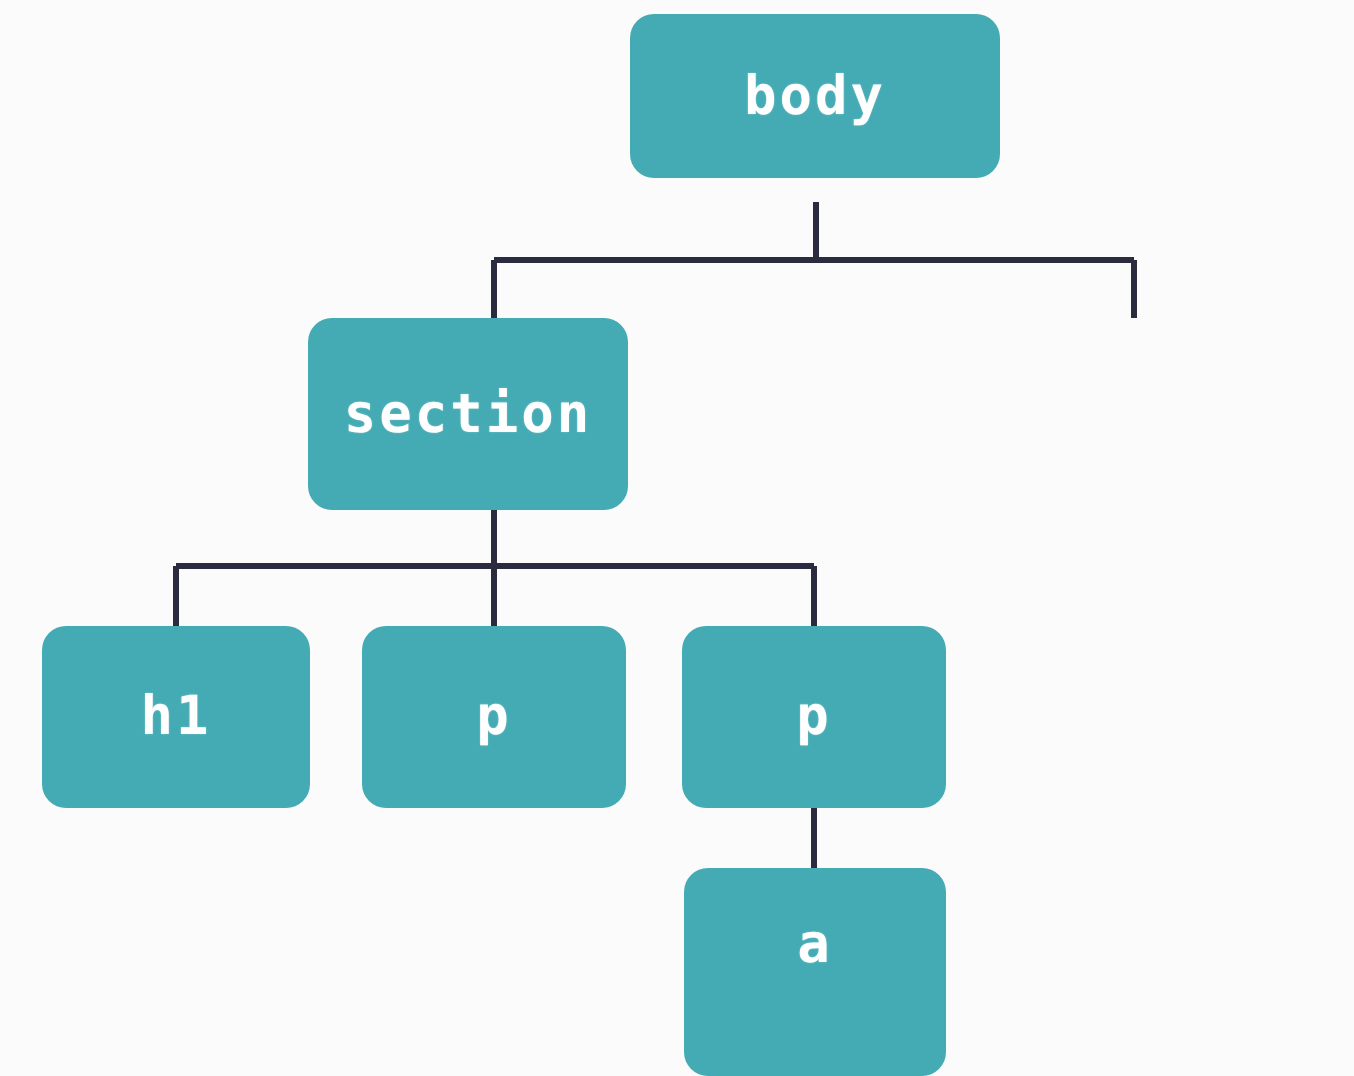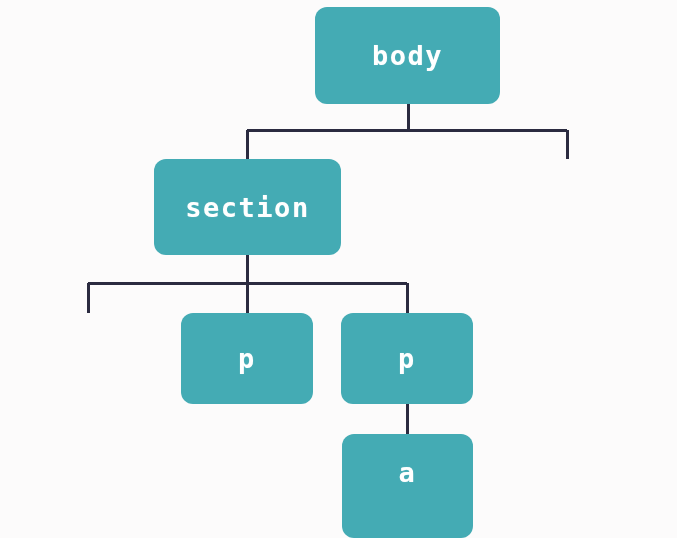--- a/index.html
+++ b/index.html
@@ -65,29 +65,32 @@
       <path d="M 247 255 L 247 283"></path>
       <path d="M 88 283 L 407 283"></path>
       <path d="M 88 283 L 88 313"></path>
       <path d="M 247 283 L 247 313"></path>
       <path d="M 407 283 L 407 313"></path>
 
       <path d="M 407 404 L 407 434"></path>
     </g>
   </svg>
 
-  <div class="node" style="left:315px; top:7px; width:185px; height:97px;">
+  <div class="node" style="left:315px; top:7px; width:185px; height:82px;">
     <span class="node-label">body</span>
   </div>
 
-  <div class="node" style="left:154px; top:159px; width:187px; height:96px;">
+  <div class="node" style="left:154px; top:159px; width:160px; height:96px;">
     <span class="node-label">section</span>
   </div>
 
 
+  <div class="node" style="left:21px; top:313px; width:134px; height:91px;">
+    <span class="node-label">h1</span>
+  </div>
 
   <div class="node" style="left:181px; top:313px; width:132px; height:91px;">
     <span class="node-label">p</span>
   </div>
 
   <div class="node" style="left:341px; top:313px; width:132px; height:91px;">
     <span class="node-label">p</span>
   </div>
 
   <div class="node" style="left:342px; top:434px; width:131px; height:104px;">

